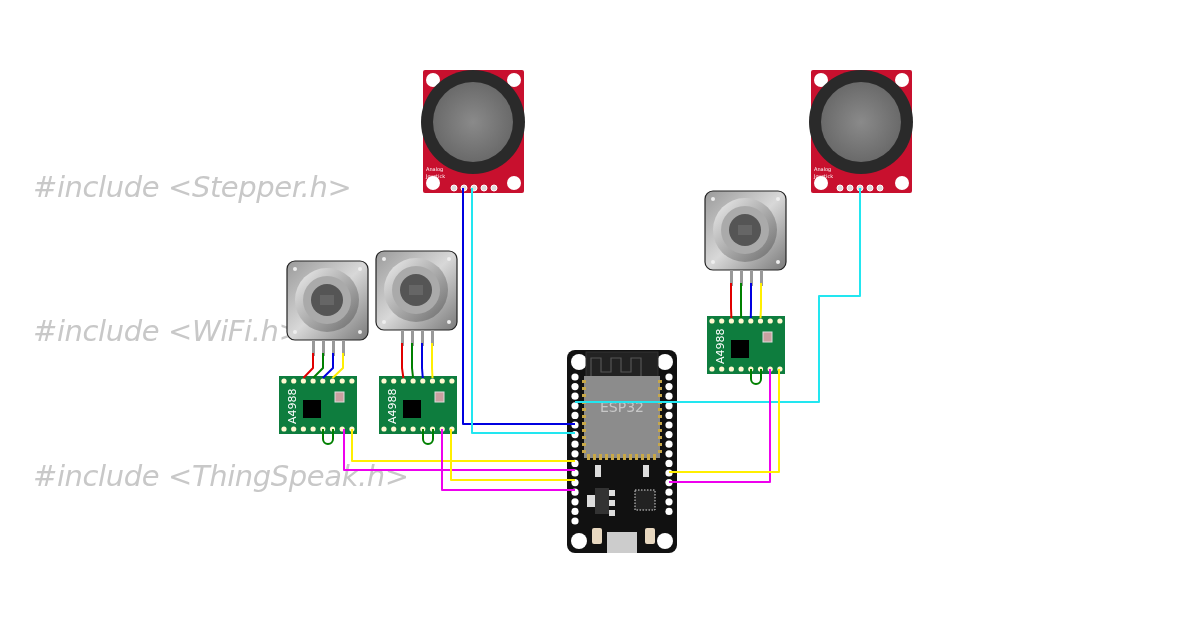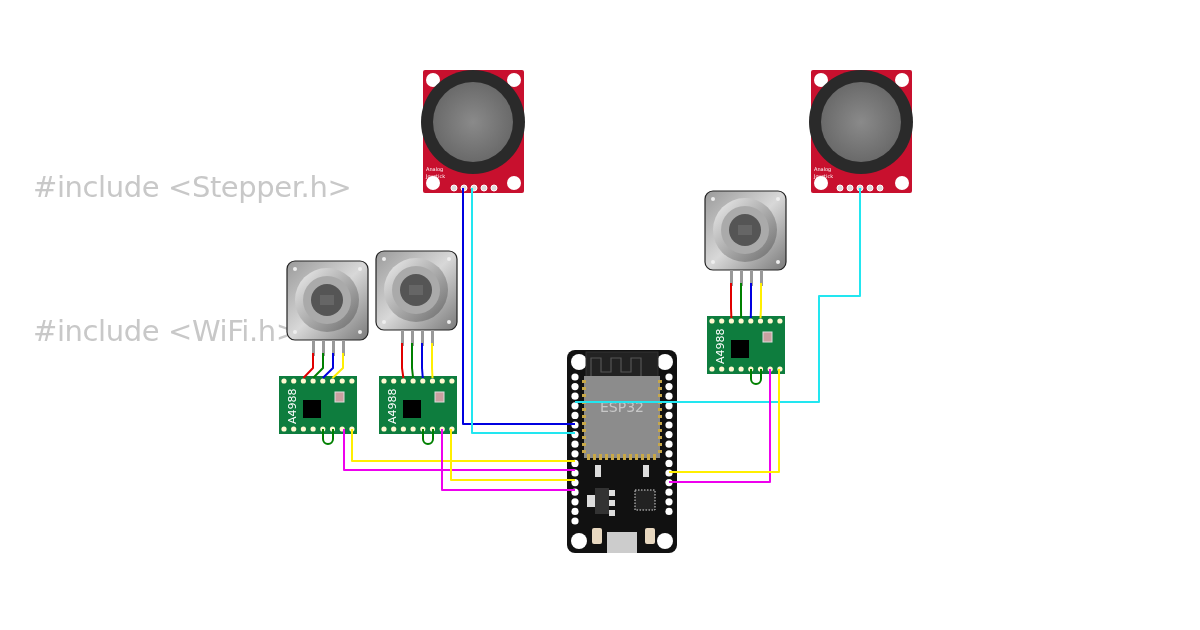--- a/index.html
+++ b/index.html
@@ -1,27 +1,28 @@
 <!DOCTYPE html>
 <html><head>
 <meta charset="utf-8">
 <style>
   html, body { margin: 0; padding: 0; }
   body { width: 1200px; height: 630px; background: #ffffff; position: relative; overflow: hidden; font-family: "DejaVu Sans", sans-serif; }
   #code { position: absolute; left: 33px; top: 66px; margin: 0; color: #c8c8c8; font-size: 29px; line-height: 48.3px; white-space: pre; letter-spacing: -0.4px; font-family: "DejaVu Sans", sans-serif; }
-  #code div { height: 48.3px; }
+  #code div { height: 48.3px; font-style: italic; }
   #circuit { position: absolute; left: 0; top: 0; }
   .pcb-label { font-family: "DejaVu Sans", sans-serif; fill: #ffffff; }
 </style>
 </head>
 <body>
 
 <div id="code">
   <div>#include &lt;Stepper.h&gt;</div>
   <div>#include &lt;WiFi.h&gt;</div>
+  <div>#include &lt;ThingSpeak.h&gt;</div>
   <div></div>
   
   
   
   
   
   
   
   
 </div>

